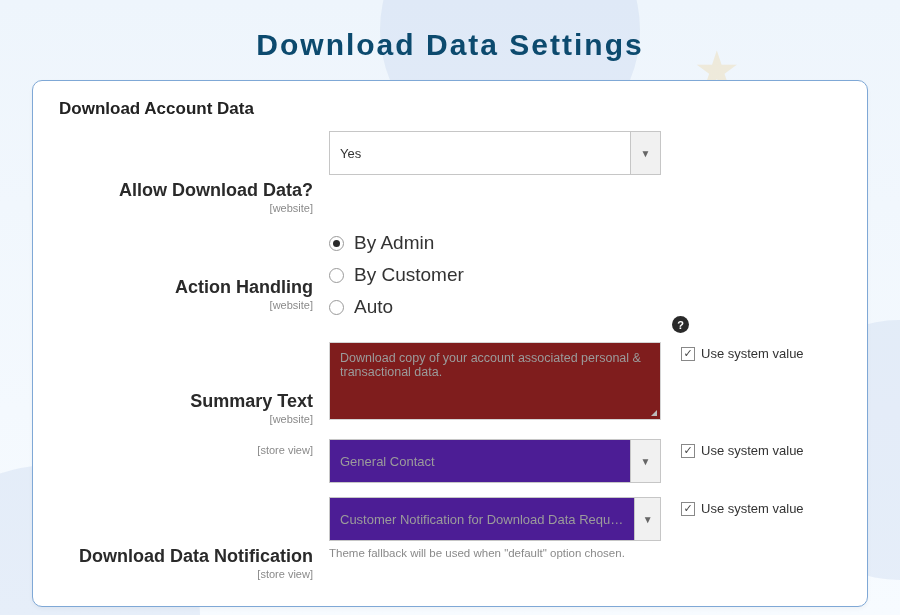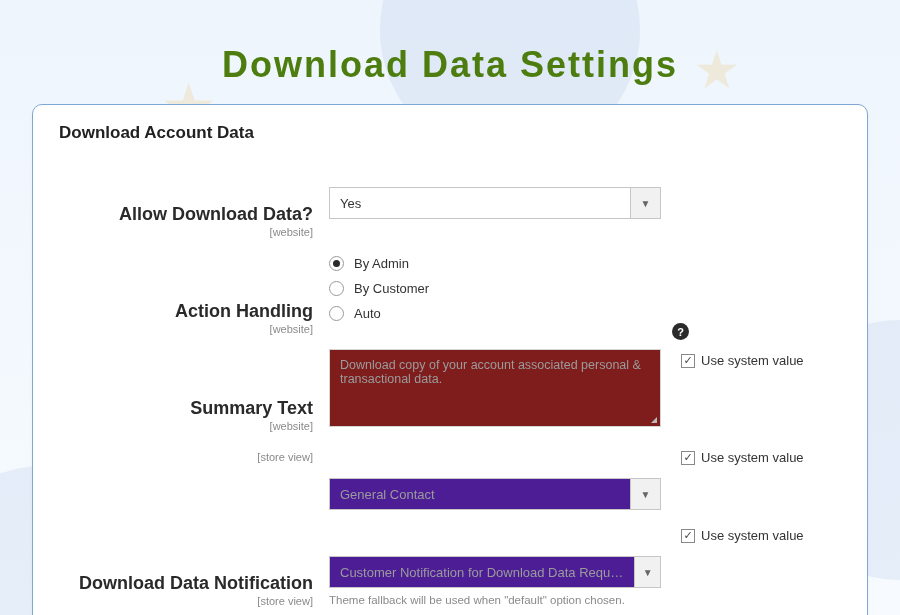--- a/index.html
+++ b/index.html
@@ -22,24 +22,24 @@
     .bg-star {
       position: absolute;
       font-size: 64px;
       color: rgba(235, 200, 120, 0.25);
     }
     .bg-star.s1 { top: 70px; left: 160px; }
     .bg-star.s2 { top: 40px; right: 160px; font-size: 52px; }
 
     .page-title {
       text-align: center;
-      font-size: 36px;
+      font-size: 30px;
       letter-spacing: 2px;
-      color: #4d7c0f;
-      padding: 44px 0 18px;
+      color: #0c4a6e;
+      padding: 28px 0 18px;
       font-weight: 600;
       position: relative;
       z-index: 2;
     }
 
     .panel {
       position: relative;
       z-index: 2;
       margin: 0 32px;
       background: #ffffff;
@@ -86,29 +86,28 @@
     .right-col {
       flex: 1;
       display: flex;
       align-items: center;
       padding-left: 20px;
       padding-top: 4px;
     }
 
     .select {
       width: 100%;
-      height: 32px;
+      height: 44px;
       border: 1px solid #c6c6c6;
       background: #fff;
       display: flex;
       align-items: center;
       justify-content: space-between;
       font-size: 13px;
       color: #333;
-      margin-top: 32px;
     }
     .select.disabled {
       background: #4c1d95;
       color: #9b9b9b;
     }
     .select .sel-val {
       padding: 0 10px;
       white-space: nowrap;
       overflow: hidden;
       text-overflow: ellipsis;
@@ -123,21 +122,21 @@
       justify-content: center;
       color: #666;
       font-size: 10px;
     }
 
     .radio-group { padding-top: 4px; }
     .radio-item {
       display: flex;
       align-items: center;
       margin-bottom: 10px;
-      font-size: 13px;
+      font-size: 19px;
       color: #333;
       cursor: pointer;
     }
     .radio {
       width: 15px;
       height: 15px;
       border: 1px solid #9a9a9a;
       border-radius: 50%;
       margin-right: 10px;
       display: flex;

